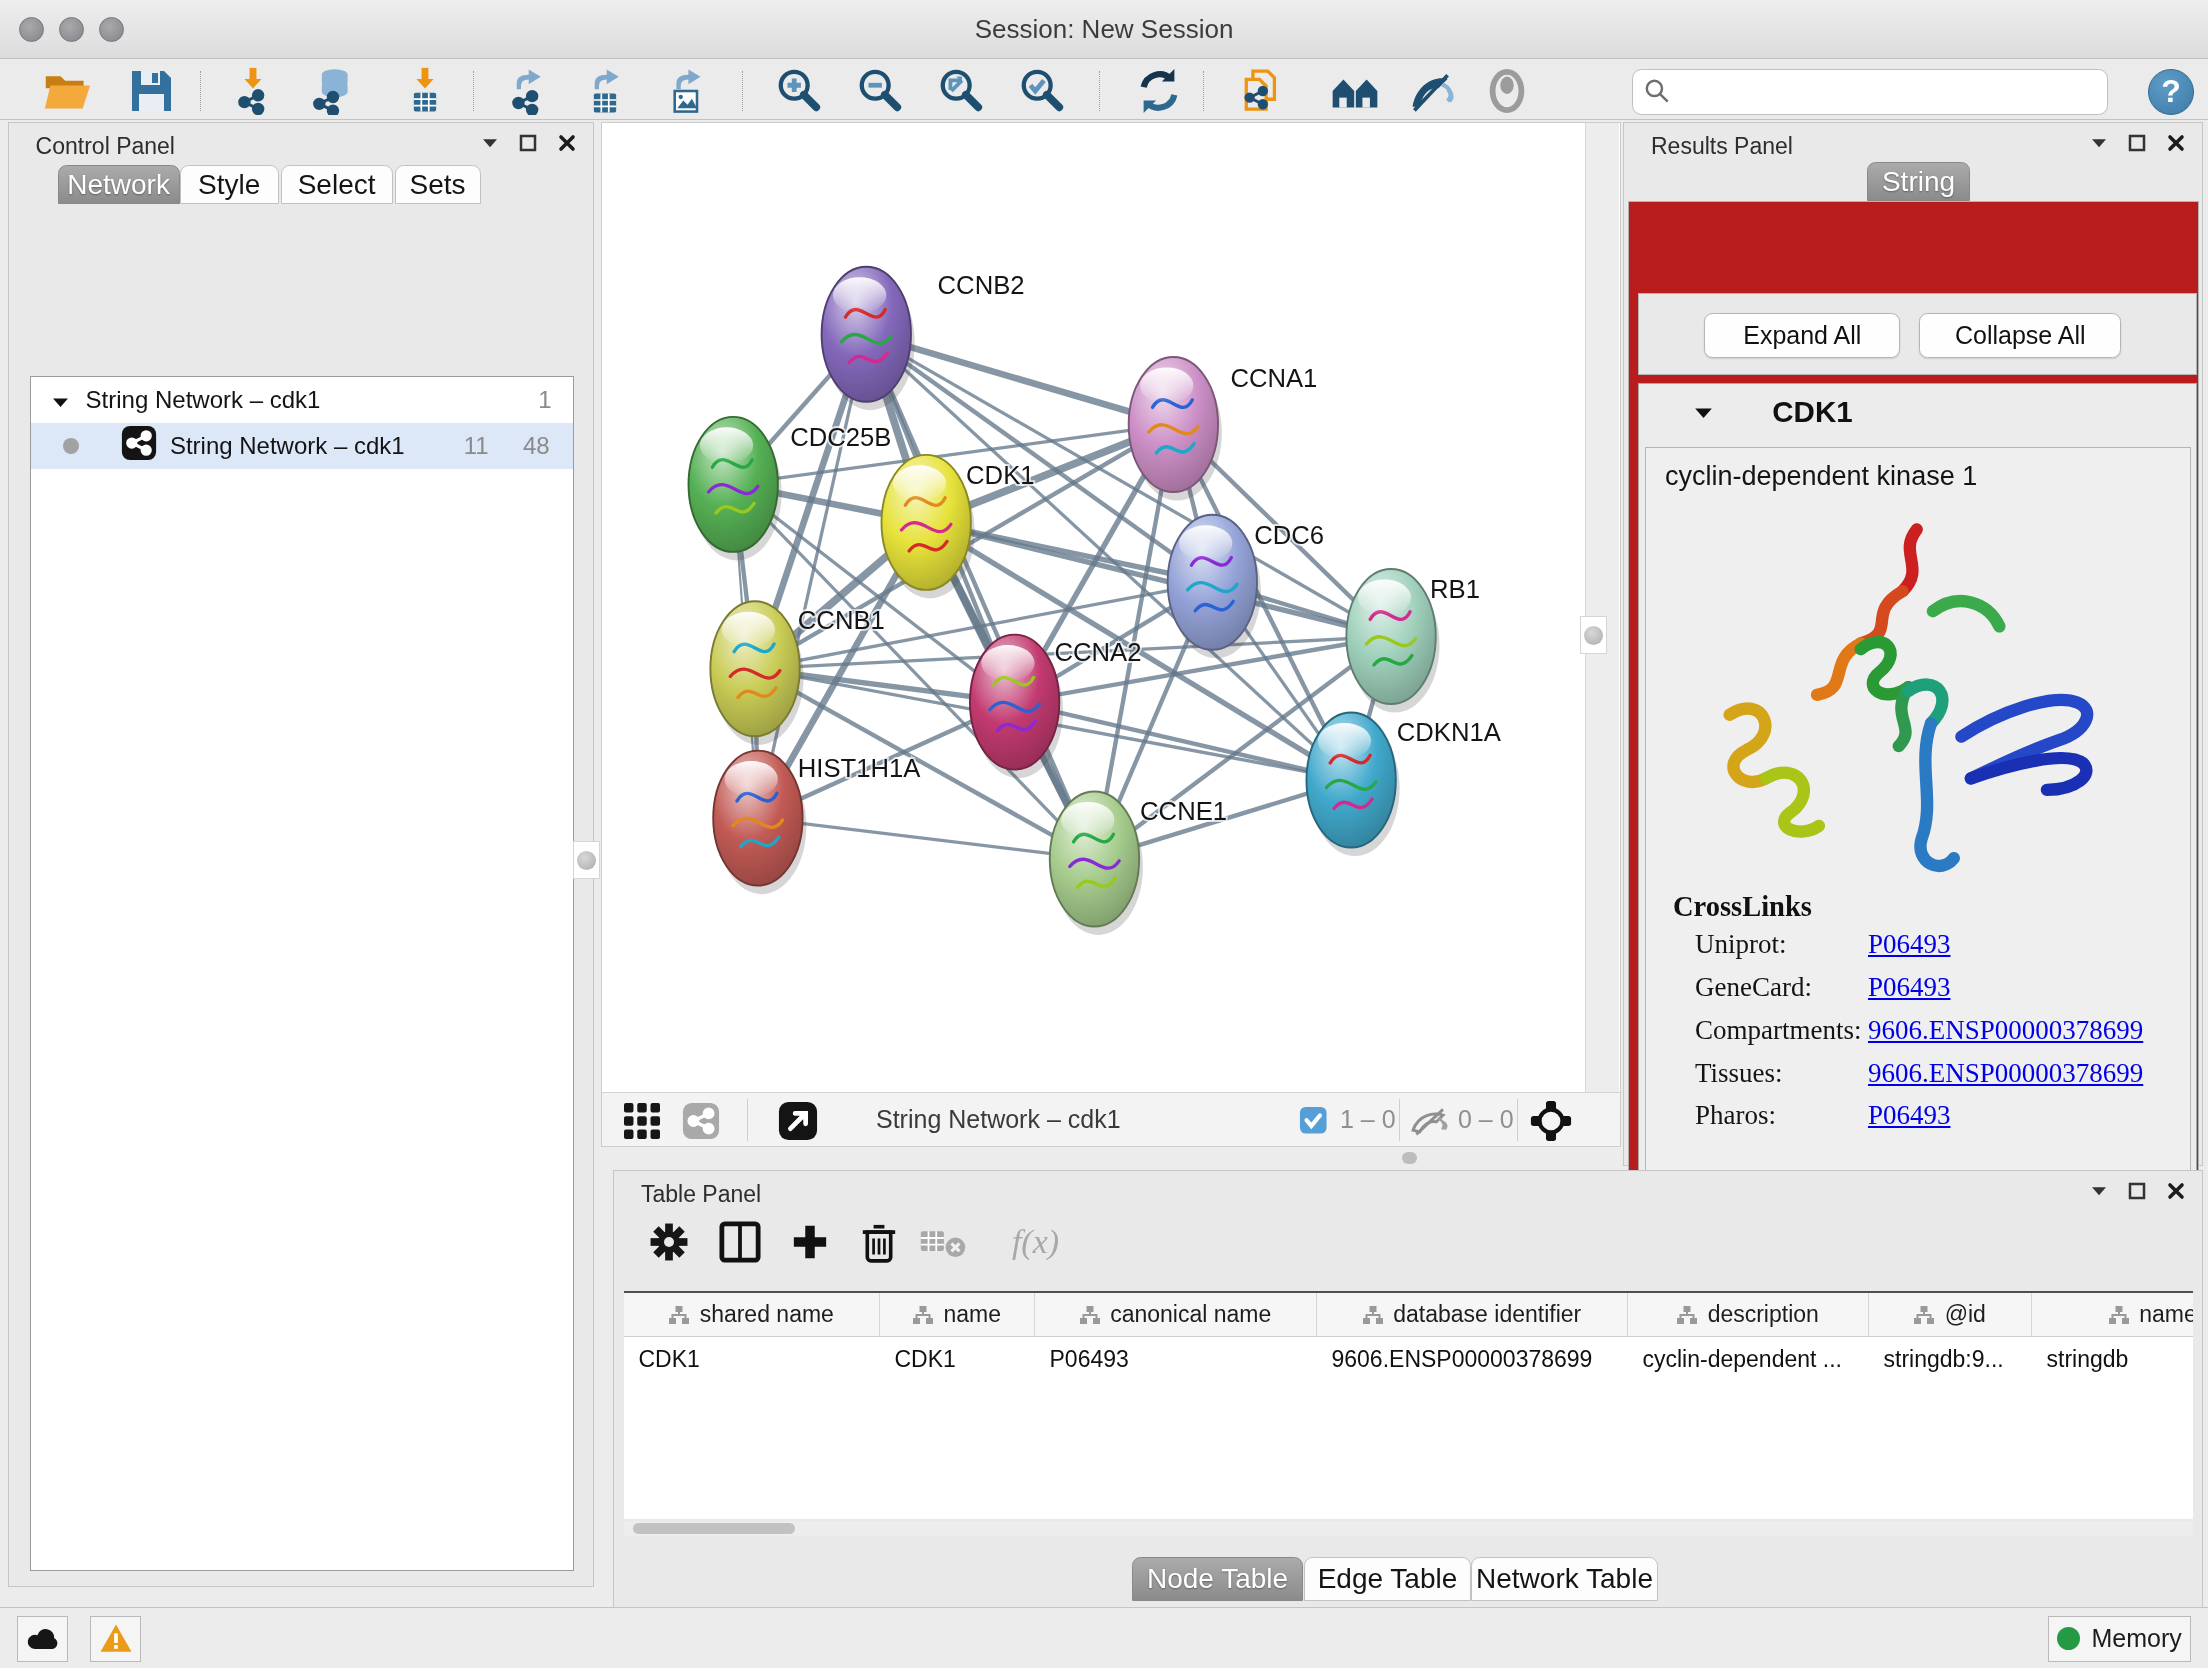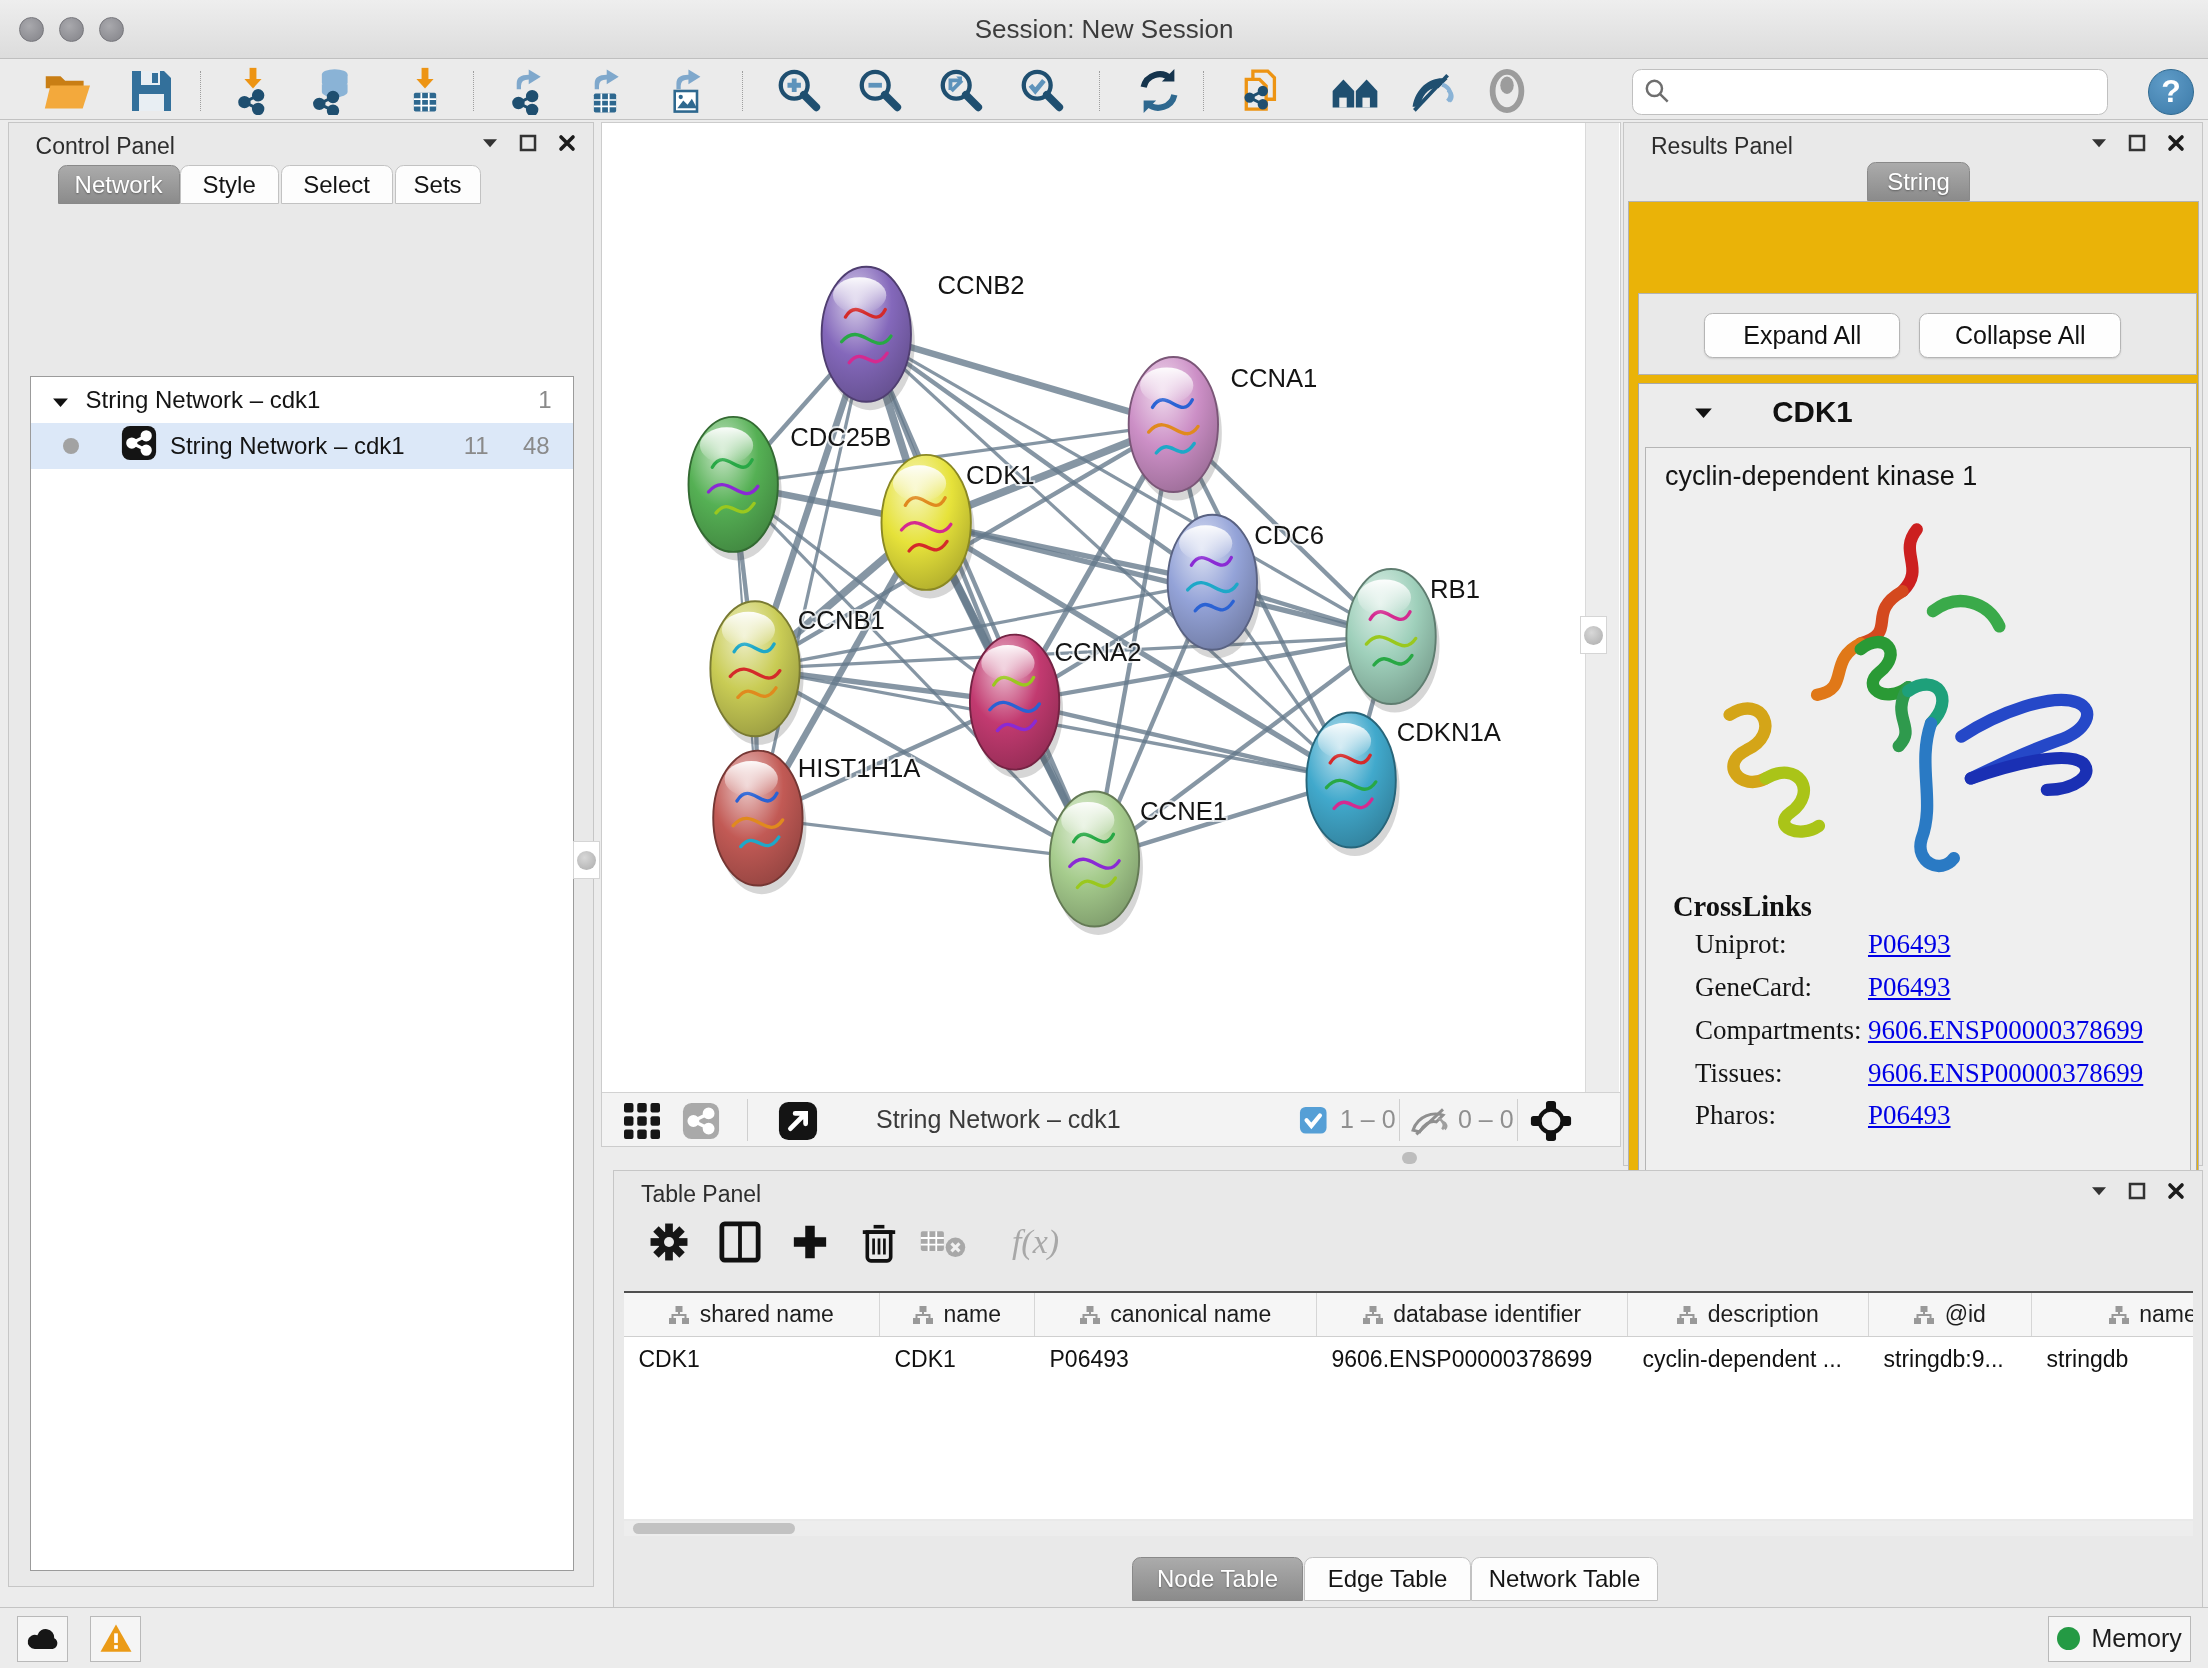--- a/index.html
+++ b/index.html
@@ -38,21 +38,21 @@
     border:1.9px solid #2e688f; }
 
   
   .panel { position:absolute; background:#e9e9e9; border:1px solid #c6c6c6; }
   .panel-head { position:absolute; left:0; top:0; width:100%; height:42px; }
   .panel-title { position:absolute; left:27px; top:9.5px; font-size:23px; color:#2d2d2d; }
   .win-icons { position:absolute; top:11.4px; display:flex; gap:21px; align-items:center; }
   .win-icons svg { cursor:pointer; }
 
   .tab { position:absolute; height:39px; background:#fdfdfd; border:1px solid #c2c2c2;
-    border-radius:8.6px 8.6px 0 0; font-size:24px; color:#141414; display:flex; align-items:center;
+    border-radius:8.6px 8.6px 0 0; font-size:28px; color:#141414; display:flex; align-items:center;
     justify-content:center; cursor:pointer; }
   .tab.active { background:linear-gradient(#ababab,#8b8b8b); color:#fff; border-color:#898989;
     text-shadow:0 1px 1.9px rgba(0,0,0,0.35); }
 
   
   #control-panel { left:7.6px; top:122px; width:586px; height:1465px; }
   #cp-statusrow { position:absolute; left:13.3px; top:207px; width:559px; height:40px; }
   #cp-status { position:absolute; left:0; width:100%; text-align:center; top:5.7px;
     font-size:24px; color:#1c1c1c; }
   #net-tree { position:absolute; left:21px; top:253px; width:544px; height:1195px;
@@ -72,21 +72,21 @@
     background:#f3f3f3; border-top:1px solid #d2d2d2; }
   .nf-item { position:absolute; top:6.7px; display:flex; align-items:center; justify-content:center;
     width:42px; height:42px; cursor:pointer; }
   .nf-sep { position:absolute; top:5.7px; height:42px; border-left:1px solid #cfcfcf; }
   .nf-text { position:absolute; top:12.4px; font-size:25px; color:#3a3a3a; }
   .nf-count { position:absolute; top:12.4px; font-size:25px; color:#8f8f8f; }
 
   
   #results-panel { left:1623px; top:122px; width:580px; height:1044px;text-align:center; }
   #rp-outer { position:absolute; left:3.8px; top:78px; width:571px; height:997px;
-    border:1px solid #b3b3b3; background:#eab308; }
+    border:1px solid #b3b3b3; background:#b91c1c; }
   #rp-buttons { position:absolute; left:9.5px; top:91px; width:559px; height:82px;
     border:1px solid #b3b3b3; background:#e9e9e9; }
   .rp-btn { position:absolute; top:19px; height:45px; background:#fefefe; border:1px solid #b5b5b5;
     border-radius:8.6px; font-size:25px; color:#111; display:flex; align-items:center;
     justify-content:center; cursor:pointer; box-shadow:0 1px 1.9px rgba(0,0,0,0.12); }
   #rp-entry { position:absolute; left:9.5px; top:181px; width:559px; height:805px;
     border:1px solid #a8a8a8; background:#ececec; }
   #rp-entry-name { position:absolute; left:133px; top:11.4px; font-size:29.5px; font-weight:bold; color:#111; }
   #rp-desc-box { position:absolute; left:5.7px; top:63px; width:546px; height:734px;
     border:1px solid #b5b5b5; background:#efefef; }

